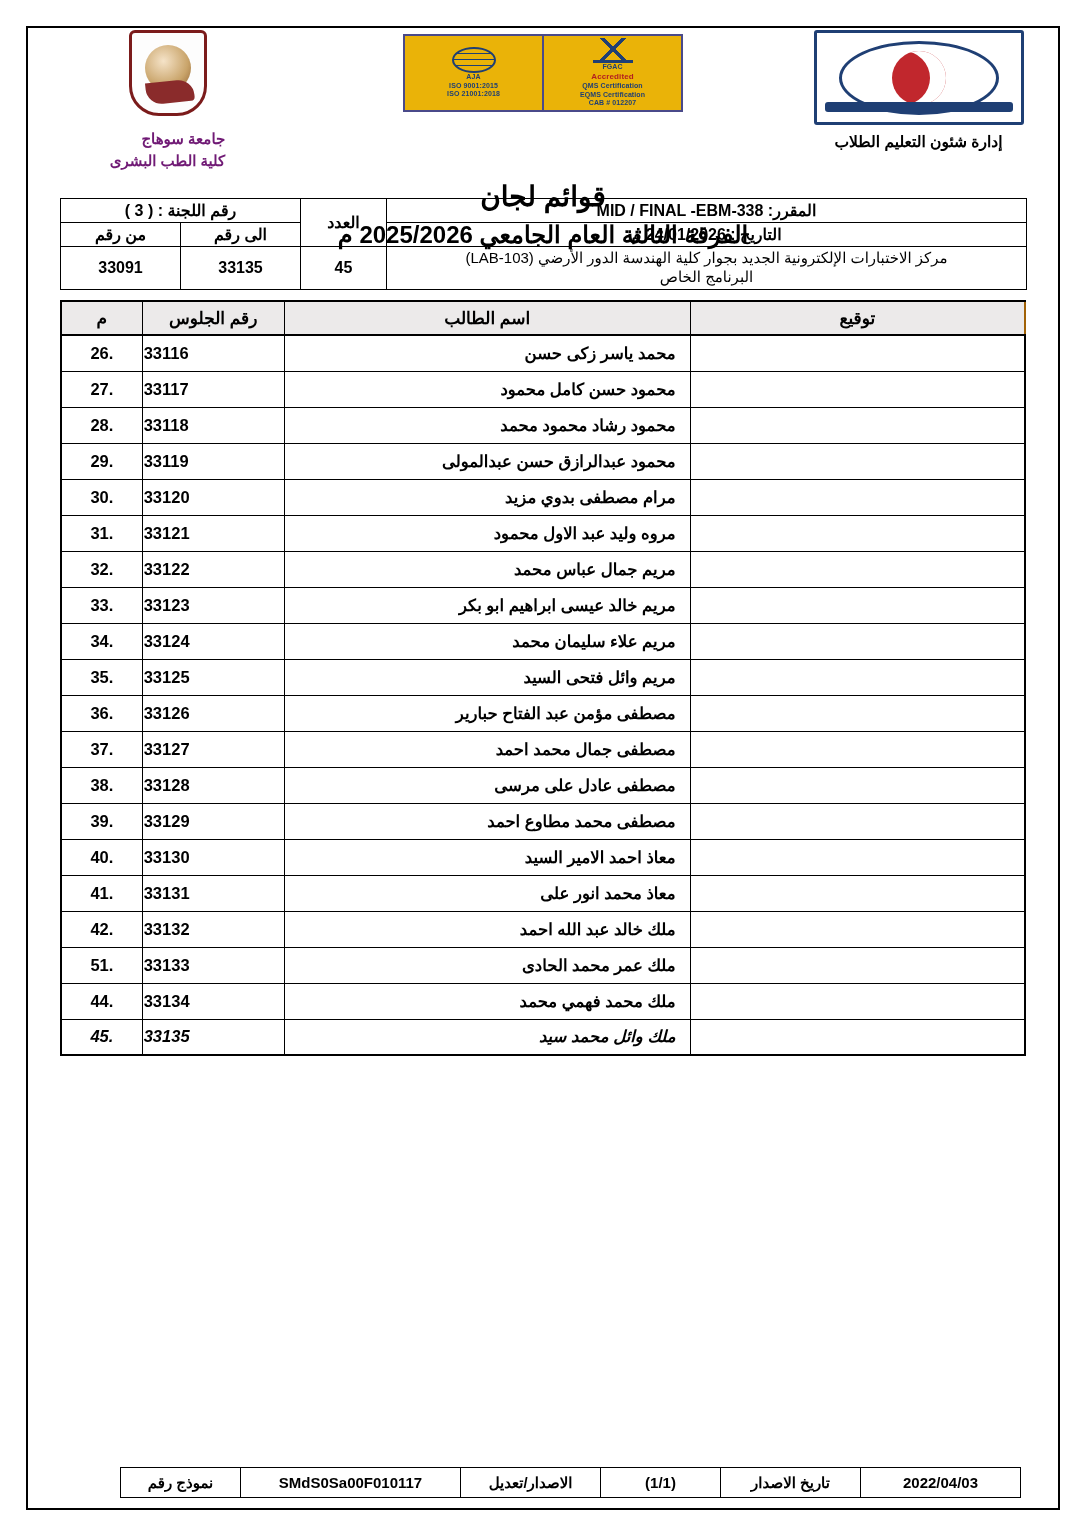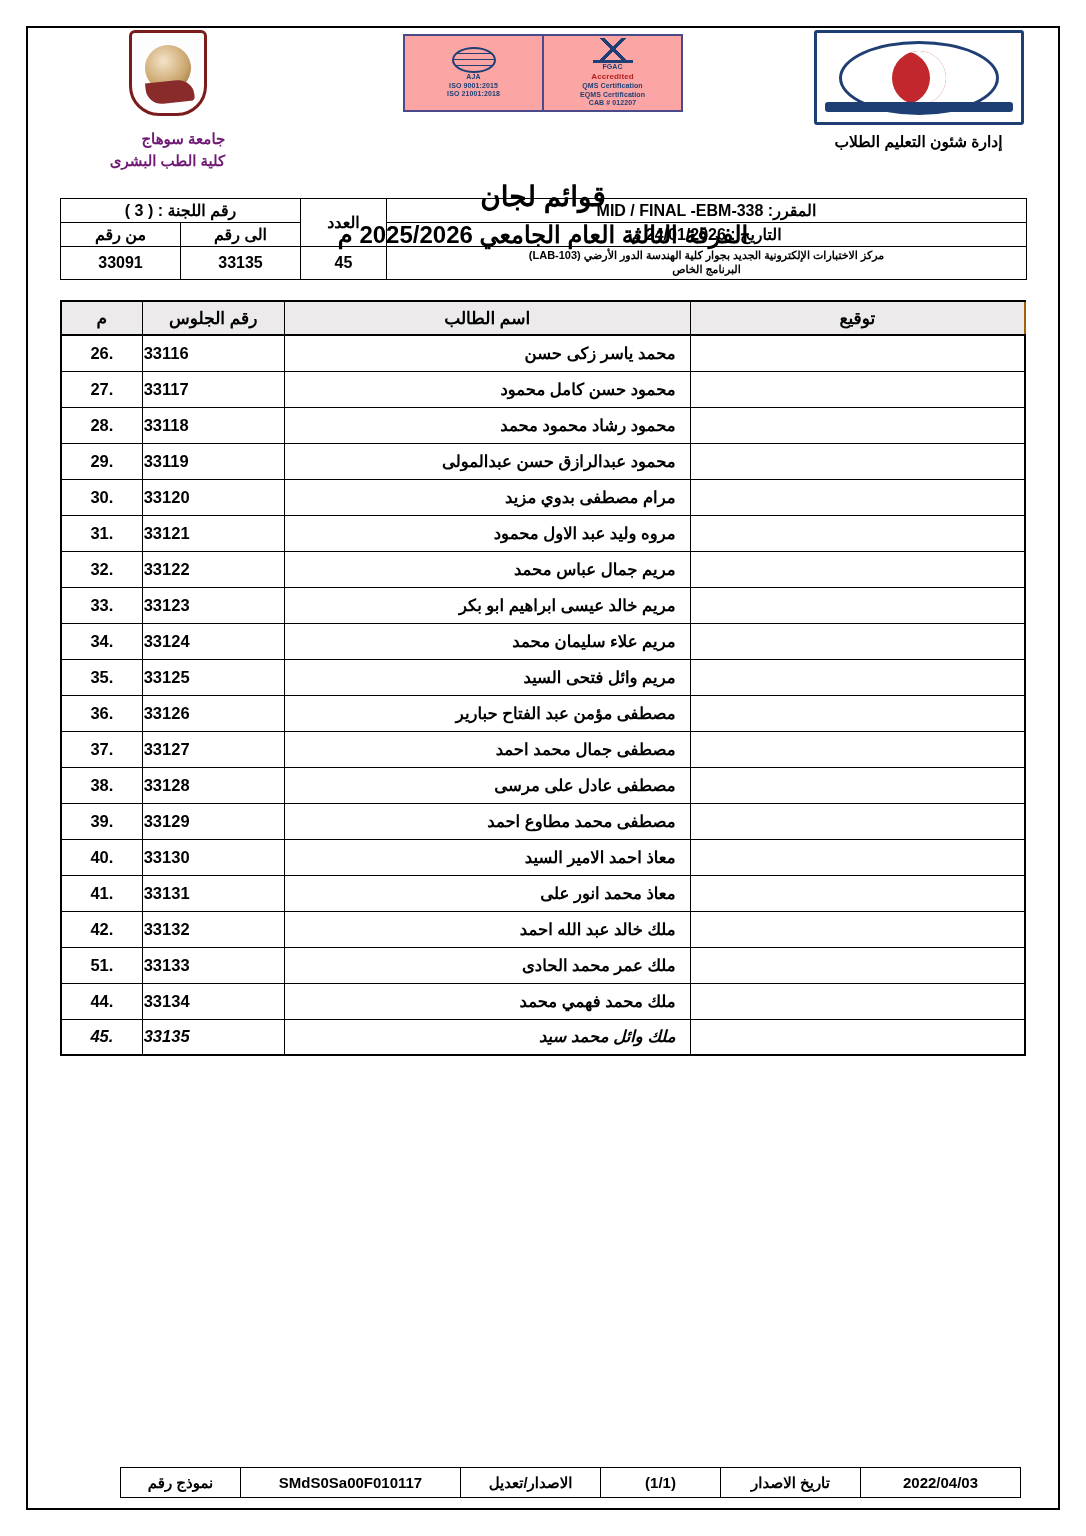--- a/index.html
+++ b/index.html
@@ -156,21 +156,21 @@
     border-radius: 3px;
   }
   .cert-box {
     width: 280px;
     height: 78px;
     border: 2px solid #4a4a8a;
     display: flex;
     flex-direction: row;
     align-items: stretch;
     box-sizing: border-box;
-    background: #fca5a5;
+    background: #eab308;
   }
   .cert-half {
     flex: 1;
     border-left: 2px solid #4a4a8a;
     display: flex;
     flex-direction: column;
     align-items: center;
     justify-content: center;
     padding: 2px;
     box-sizing: border-box;
@@ -217,22 +217,22 @@
     border: 1px solid #000;
     padding: 2px 6px;
     font-size: 16px;
     font-weight: bold;
     text-align: center;
     vertical-align: middle;
     box-sizing: border-box;
   }
   .info-left { text-align: center; }
   .small-note {
-    font-size: 11px;
-    font-weight: bold;
+    font-size: 15px;
+    font-weight: normal;
     line-height: 1.25;
   }
 
   
   .students {
     position: absolute;
     left: 60px;
     top: 300px;
     width: 966px;
     border-collapse: collapse;

